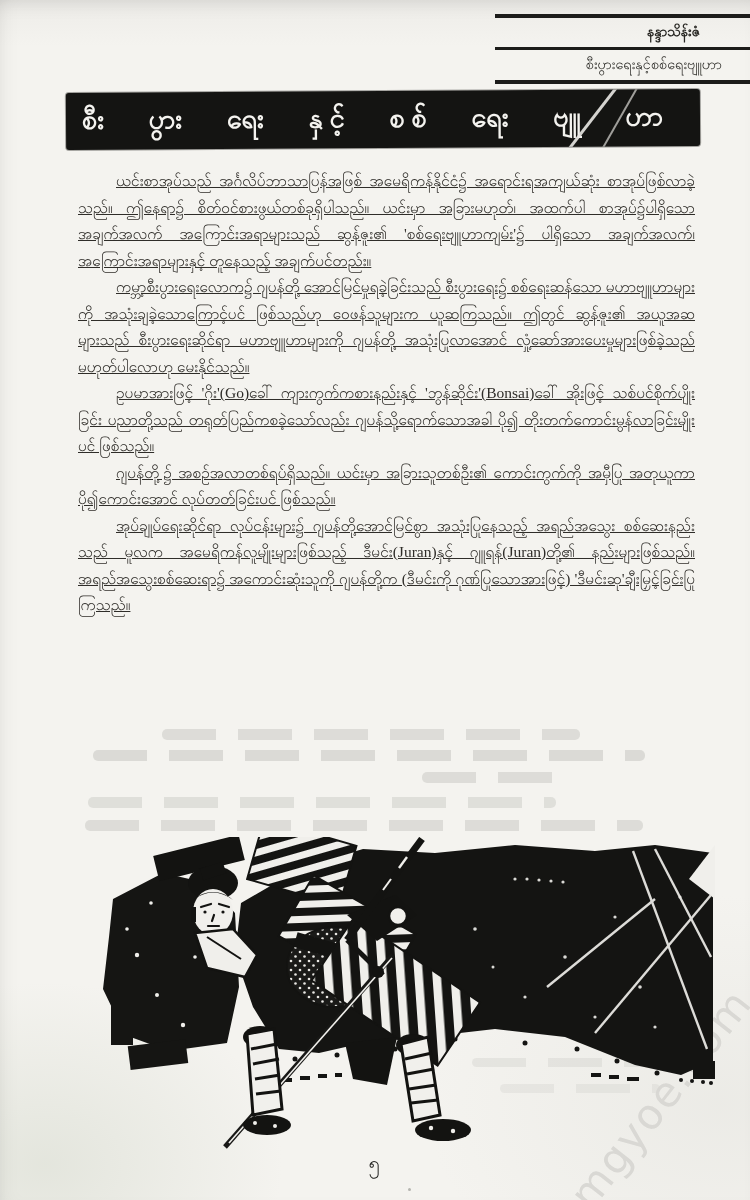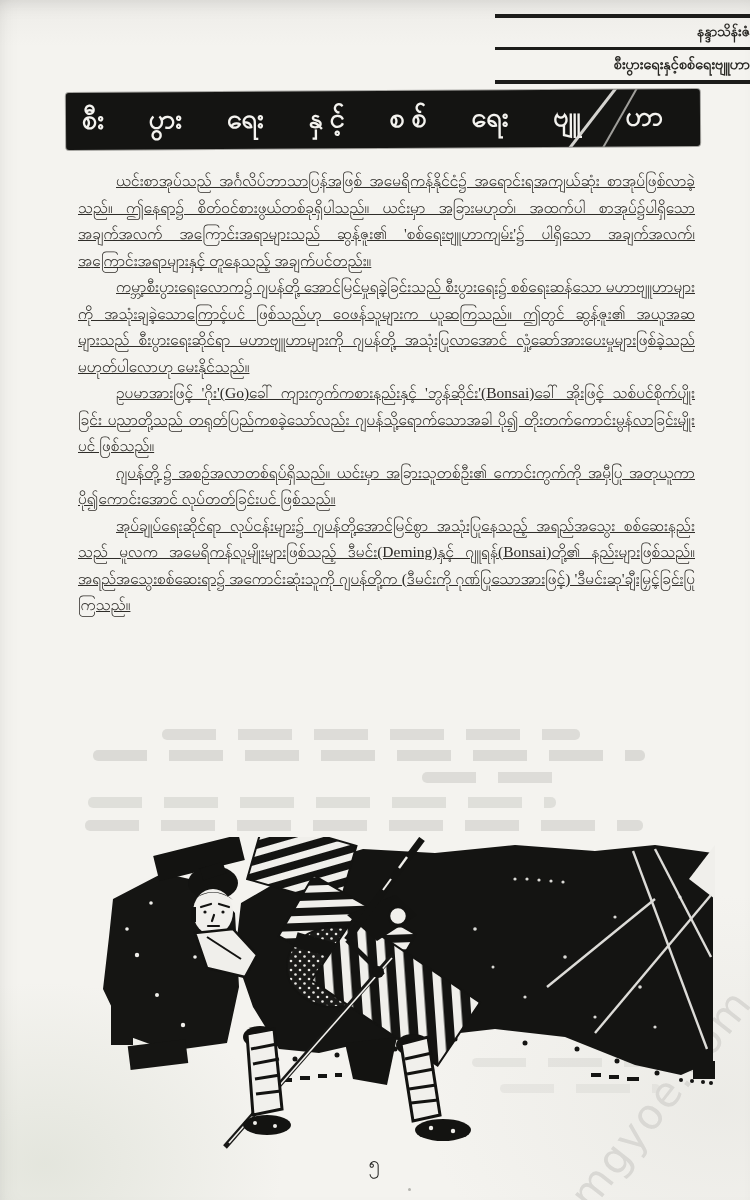--- a/index.html
+++ b/index.html
@@ -17,26 +17,26 @@
     font-family:"Liberation Serif","DejaVu Serif",serif;
     color:#2f2d29;
   }
   
   .runhead{position:absolute;left:495px;top:14px;width:255px;}
   .rule{background:#1c1c1a;width:100%;}
   .rule.r1{height:4px;margin-bottom:4px;}
   .rule.r2{height:3px;margin:5px 0 4px 0;}
   .rule.r3{height:4px;margin-top:5px;}
   .h-author{
-    text-align:right;
+    text-align:right;padding-right:50px;
     font-size:14px;font-weight:700;line-height:20px;color:#272622;
   }
   .h-series{
-    text-align:right;
-    font-size:14.5px;font-weight:700;line-height:21px;color:#272622;
+    text-align:right;padding-right:28px;
+    font-size:14.5px;font-weight:400;line-height:21px;color:#272622;
   }
   
   .banner{
     position:absolute;left:66px;top:91px;width:634px;height:57px;
     background:#141412;border-radius:3px;
     transform:rotate(-.35deg);
     display:flex;align-items:center;
     overflow:hidden;
     box-shadow:0 0 0 1px rgba(20,20,18,.35);
   }
@@ -108,21 +108,21 @@
     <span class="banner-text">စီး ပွား ရေး နှင့် စစ် ရေး ဗျူ ဟာ</span>
     <div class="scratch s1"></div>
     <div class="scratch s2"></div>
   </div>
 
   <div class="bodytext">
     <p>ယင်းစာအုပ်သည် အင်္ဂလိပ်ဘာသာပြန်အဖြစ် အမေရိကန်နိုင်ငံ၌ အရောင်းရအကျယ်ဆုံး စာအုပ်ဖြစ်လာခဲ့သည်။ ဤနေရာ၌ စိတ်ဝင်စားဖွယ်တစ်ခုရှိပါသည်။ ယင်းမှာ အခြားမဟုတ်၊ အထက်ပါ စာအုပ်၌ပါရှိသော အချက်အလက် အကြောင်းအရာများသည် ဆွန်ဇူး၏ 'စစ်ရေးဗျူဟာကျမ်း'၌ ပါရှိသော အချက်အလက်၊ အကြောင်းအရာများနှင့် တူနေသည့် အချက်ပင်တည်း။</p>
     <p>ကမ္ဘာ့စီးပွားရေးလောက၌ ဂျပန်တို့ အောင်မြင်မှုရခဲ့ခြင်းသည် စီးပွားရေး၌ စစ်ရေးဆန်သော မဟာဗျူဟာများကို အသုံးချခဲ့သောကြောင့်ပင် ဖြစ်သည်ဟု ဝေဖန်သူများက ယူဆကြသည်။ ဤတွင် ဆွန်ဇူး၏ အယူအဆများသည် စီးပွားရေးဆိုင်ရာ မဟာဗျူဟာများကို ဂျပန်တို့ အသုံးပြုလာအောင် လှုံ့ဆော်အားပေးမှုများဖြစ်ခဲ့သည် မဟုတ်ပါလောဟု မေးနိုင်သည်။</p>
     <p>ဥပမာအားဖြင့် 'ဂိုး'(Go)ခေါ် ကျားကွက်ကစားနည်းနှင့် 'ဘွန်ဆိုင်း'(Bonsai)ခေါ် အိုးဖြင့် သစ်ပင်စိုက်ပျိုးခြင်း ပညာတို့သည် တရုတ်ပြည်ကစခဲ့သော်လည်း ဂျပန်သို့ရောက်သောအခါ ပို၍ တိုးတက်ကောင်းမွန်လာခြင်းမျိုးပင် ဖြစ်သည်။</p>
     <p>ဂျပန်တို့၌ အစဉ်အလာတစ်ရပ်ရှိသည်။ ယင်းမှာ အခြားသူတစ်ဦး၏ ကောင်းကွက်ကို အမှီပြု အတုယူကာ ပို၍ကောင်းအောင် လုပ်တတ်ခြင်းပင် ဖြစ်သည်။</p>
-    <p>အုပ်ချုပ်ရေးဆိုင်ရာ လုပ်ငန်းများ၌ ဂျပန်တို့အောင်မြင်စွာ အသုံးပြုနေသည့် အရည်အသွေး စစ်ဆေးနည်းသည် မူလက အမေရိကန်လူမျိုးများဖြစ်သည့် ဒီမင်း(Deming)နှင့် ဂျူရန်(Bonsai)တို့၏ နည်းများဖြစ်သည်။ အရည်အသွေးစစ်ဆေးရာ၌ အကောင်းဆုံးသူကို ဂျပန်တို့က (ဒီမင်းကို ဂုဏ်ပြုသောအားဖြင့်) 'ဒီမင်းဆု'ချီးမြှင့်ခြင်းပြုကြသည်။</p>
+    <p>အုပ်ချုပ်ရေးဆိုင်ရာ လုပ်ငန်းများ၌ ဂျပန်တို့အောင်မြင်စွာ အသုံးပြုနေသည့် အရည်အသွေး စစ်ဆေးနည်းသည် မူလက အမေရိကန်လူမျိုးများဖြစ်သည့် ဒီမင်း(Juran)နှင့် ဂျူရန်(Juran)တို့၏ နည်းများဖြစ်သည်။ အရည်အသွေးစစ်ဆေးရာ၌ အကောင်းဆုံးသူကို ဂျပန်တို့က (ဒီမင်းကို ဂုဏ်ပြုသောအားဖြင့်) 'ဒီမင်းဆု'ချီးမြှင့်ခြင်းပြုကြသည်။</p>
   </div>
 
   <div class="bleed b1"></div>
   <div class="bleed b2"></div>
   <div class="bleed b3"></div>
   <div class="bleed b4"></div>
   <div class="bleed b5"></div>
   <div class="bleed b6"></div>
   <div class="bleed b7"></div>
 

